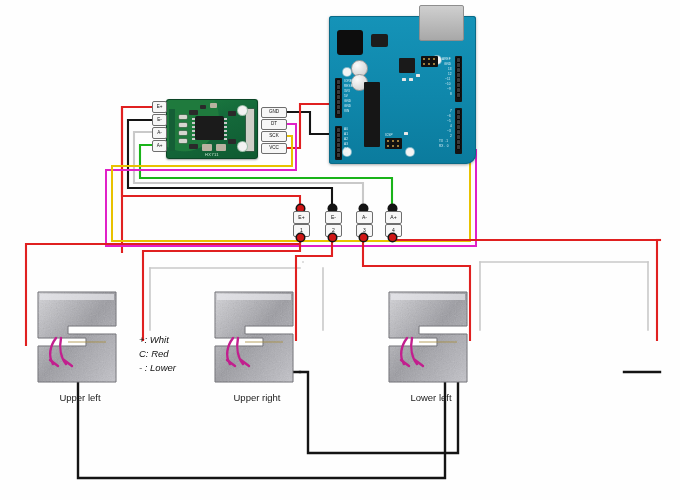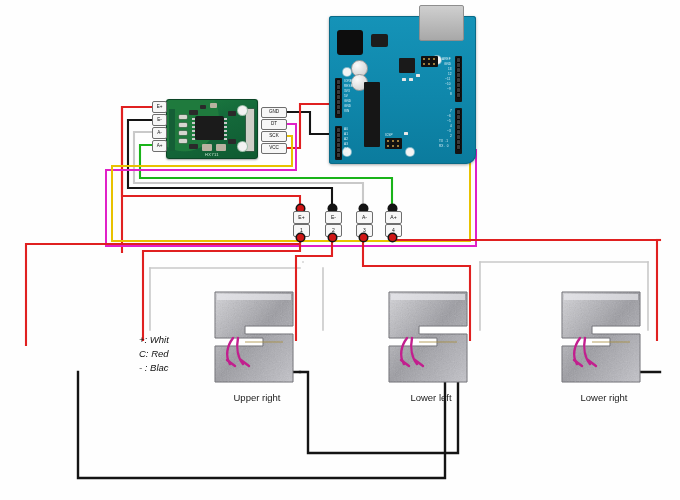--- a/index.html
+++ b/index.html
@@ -147,20 +147,35 @@
       <path d="M247 372 L305 372 L305 452 L455 452 L455 372 L470 372" stroke="#141414" stroke-width="2.4" opacity="0"></path>
       <path d="M247 372 L308 372 L308 453 L458 453 L458 372" stroke="#141414" stroke-width="2.4"></path>
       <path d="M420 372 L480 372 L480 453" stroke="#141414" stroke-width="2.4" opacity="0"></path>
       <path d="M455 372 L458 372" stroke="#141414" stroke-width="2.4"></path>
       <path d="M462 372 L622 372" stroke="#141414" stroke-width="2.4" opacity="0"></path>
       <path d="M600 372 L636 372 L636 372" stroke="#141414" stroke-width="2.4" opacity="0"></path>
       <path d="M624 372 L660 372" stroke="#141414" stroke-width="2.4"></path>
     </g>
   </svg>
 
+  <div class="cellwrap" style="left:28px;top:286px;">
+    <svg class="cell" viewBox="0 0 100 104">
+      <path d="M10 6 L88 6 L88 40 L40 40 L40 48 L88 48 L88 96 L10 96 L10 60 L58 60 L58 52 L10 52 Z" fill="url(#metalD)" stroke="#6f6f74" stroke-width="1"></path>
+      <path d="M10 6 L88 6 L88 40 L40 40 L40 48 L88 48 L88 96 L10 96 L10 60 L58 60 L58 52 L10 52 Z" fill="#ffffff" opacity=".55" filter="url(#grain)"></path>
+      <path d="M12 8 L86 8 L86 14 L12 14 Z" fill="#e8e8ec" opacity=".7"></path>
+      <g stroke="#c21f8e" stroke-width="2.4" fill="none" stroke-linecap="round">
+        <path d="M28 52 C22 60 20 70 25 78"></path>
+        <path d="M33 52 C31 62 33 72 38 78"></path>
+        <path d="M22 74 L30 80"></path>
+        <path d="M36 74 L44 80"></path>
+      </g>
+      <path d="M40 56 L78 56" stroke="#a58b3a" stroke-width="1.2" opacity=".8"></path>
+    </svg>
+    <div class="lbl">Upper left</div>
+  </div>
 
   <div class="cellwrap" style="left:379px;top:286px;">
     <svg class="cell" viewBox="0 0 100 104">
       <path d="M10 6 L88 6 L88 40 L40 40 L40 48 L88 48 L88 96 L10 96 L10 60 L58 60 L58 52 L10 52 Z" fill="url(#metalD)" stroke="#6f6f74" stroke-width="1"></path>
       <path d="M10 6 L88 6 L88 40 L40 40 L40 48 L88 48 L88 96 L10 96 L10 60 L58 60 L58 52 L10 52 Z" fill="#ffffff" opacity=".55" filter="url(#grain)"></path>
       <path d="M12 8 L86 8 L86 14 L12 14 Z" fill="#e8e8ec" opacity=".7"></path>
       <g stroke="#c21f8e" stroke-width="2.4" fill="none" stroke-linecap="round">
         <path d="M28 52 C22 60 20 70 25 78"></path>
         <path d="M33 52 C31 62 33 72 38 78"></path>
         <path d="M22 74 L30 80"></path>
@@ -180,35 +195,20 @@
         <path d="M28 52 C22 60 20 70 25 78"></path>
         <path d="M33 52 C31 62 33 72 38 78"></path>
         <path d="M22 74 L30 80"></path>
         <path d="M36 74 L44 80"></path>
       </g>
       <path d="M40 56 L78 56" stroke="#a58b3a" stroke-width="1.2" opacity=".8"></path>
     </svg>
     <div class="lbl">Upper right</div>
   </div>
 
-  <div class="cellwrap" style="left:552px;top:286px;">
-    <svg class="cell" viewBox="0 0 100 104">
-      <path d="M10 6 L88 6 L88 40 L40 40 L40 48 L88 48 L88 96 L10 96 L10 60 L58 60 L58 52 L10 52 Z" fill="url(#metalD)" stroke="#6f6f74" stroke-width="1"></path>
-      <path d="M10 6 L88 6 L88 40 L40 40 L40 48 L88 48 L88 96 L10 96 L10 60 L58 60 L58 52 L10 52 Z" fill="#ffffff" opacity=".55" filter="url(#grain)"></path>
-      <path d="M12 8 L86 8 L86 14 L12 14 Z" fill="#e8e8ec" opacity=".7"></path>
-      <g stroke="#c21f8e" stroke-width="2.4" fill="none" stroke-linecap="round">
-        <path d="M28 52 C22 60 20 70 25 78"></path>
-        <path d="M33 52 C31 62 33 72 38 78"></path>
-        <path d="M22 74 L30 80"></path>
-        <path d="M36 74 L44 80"></path>
-      </g>
-      <path d="M40 56 L78 56" stroke="#a58b3a" stroke-width="1.2" opacity=".8"></path>
-    </svg>
-    <div class="lbl">Lower right</div>
-  </div>
 
   <div class="hx-board">
     <div class="hx-hdrL"></div>
     <div class="hx-hdrR"></div>
     <div class="hx-chip"></div>
     <div class="hx-hole" style="left:72px;top:7px;"></div>
     <div class="hx-hole" style="left:72px;top:43px;"></div>
     <div class="hx-pad" style="left:13px;top:16px;width:8px;height:4px;"></div>
     <div class="hx-pad" style="left:13px;top:24px;width:8px;height:4px;"></div>
     <div class="hx-pad" style="left:13px;top:32px;width:8px;height:4px;"></div>
@@ -360,16 +360,16 @@
   <div class="term" style="left:385px;top:224px;">4</div>
 
   <div class="node" style="left:297px;top:234px;"></div>
   <div class="node" style="left:329px;top:234px;"></div>
   <div class="node" style="left:360px;top:234px;"></div>
   <div class="node" style="left:389px;top:234px;"></div>
 
   <div class="legend">
     <div>+: Whit</div>
     <div>C: Red</div>
-    <div>- : Blac</div>
+    <div>- : Lower</div>
   </div>
 
 </div>
 
 </body></html>

